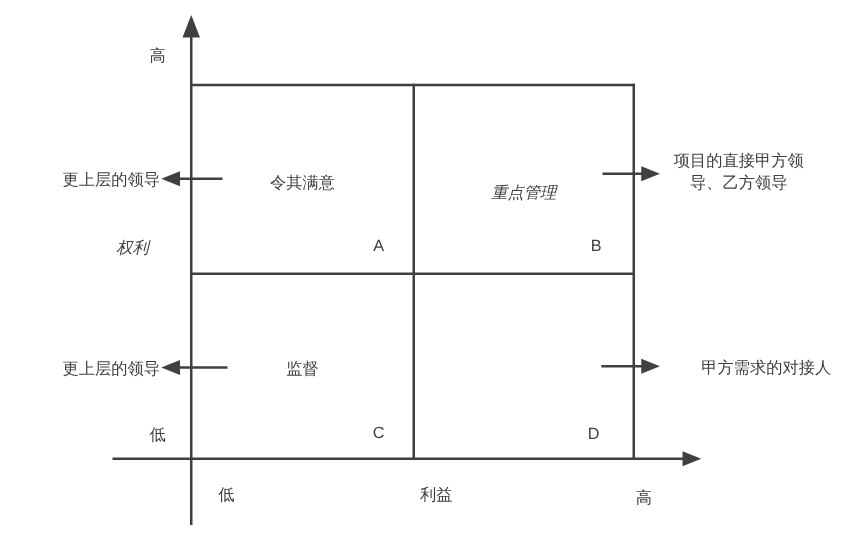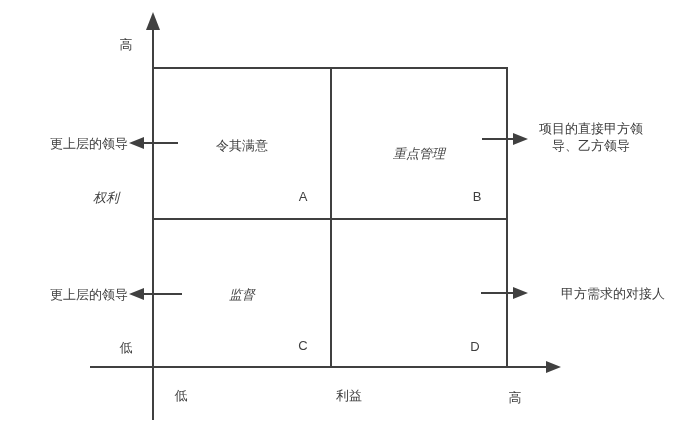--- a/index.html
+++ b/index.html
@@ -48,21 +48,21 @@
   #y-high{left:112px;top:37px;width:28px;}
   #y-title{left:88px;top:190px;width:36px;font-style:italic;}
   #y-low{left:112px;top:340px;width:28px;}
   #x-low{left:167px;top:388px;width:28px;}
   #x-title{left:334px;top:388px;width:30px;}
   #x-high{left:501px;top:390px;width:28px;}
 
   
   #qa-title{left:153px;top:138px;width:178px;text-align:center;}
   #qb-title{left:331px;top:146px;width:176px;font-style:italic;}
-  #qc-title{left:153px;top:287px;width:178px;font-style:italic;}
+  #qc-title{left:153px;top:287px;width:178px;}
   #qd-title{left:331px;top:286px;width:176px;}
   #qa-letter{left:296px;top:189px;width:14px;}
   #qb-letter{left:470px;top:189px;width:14px;}
   #qc-letter{left:296px;top:338px;width:14px;}
   #qd-letter{left:468px;top:339px;width:14px;}
 
   
   #co-tl{left:18px;top:136px;width:110px;}
   #co-tr{left:534px;top:120px;width:114px;}
   #co-bl{left:18px;top:287px;width:110px;}

